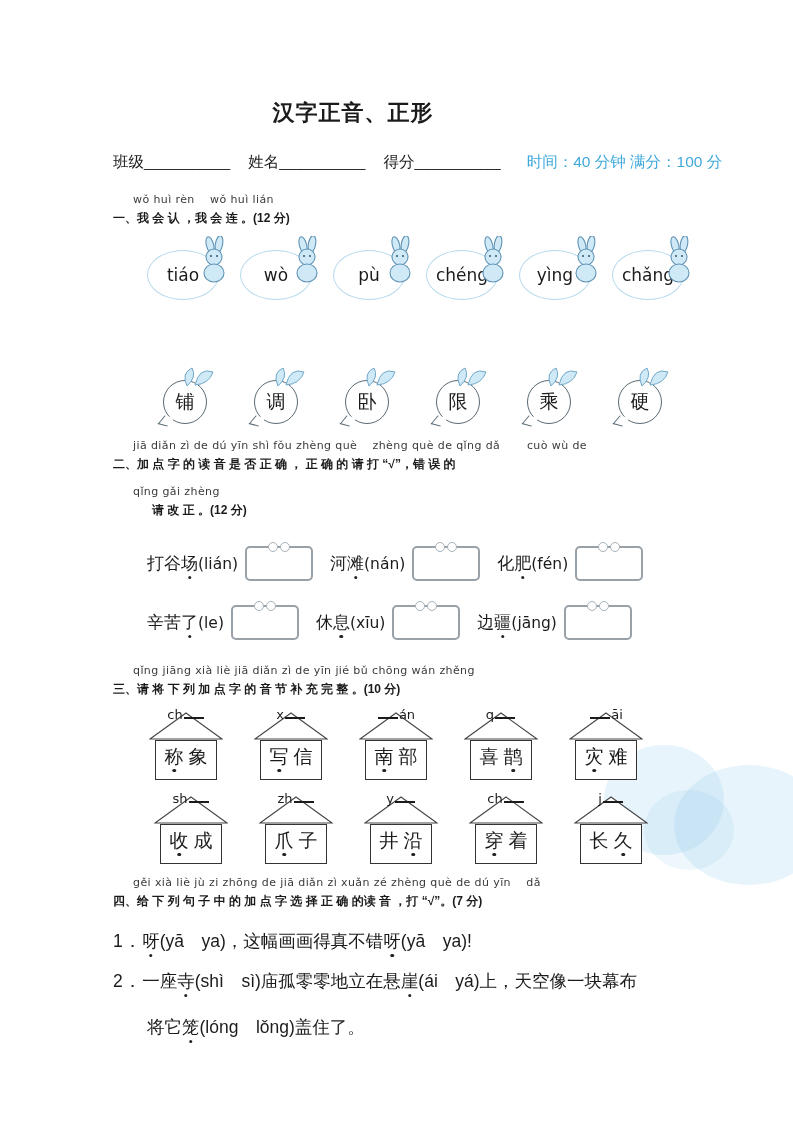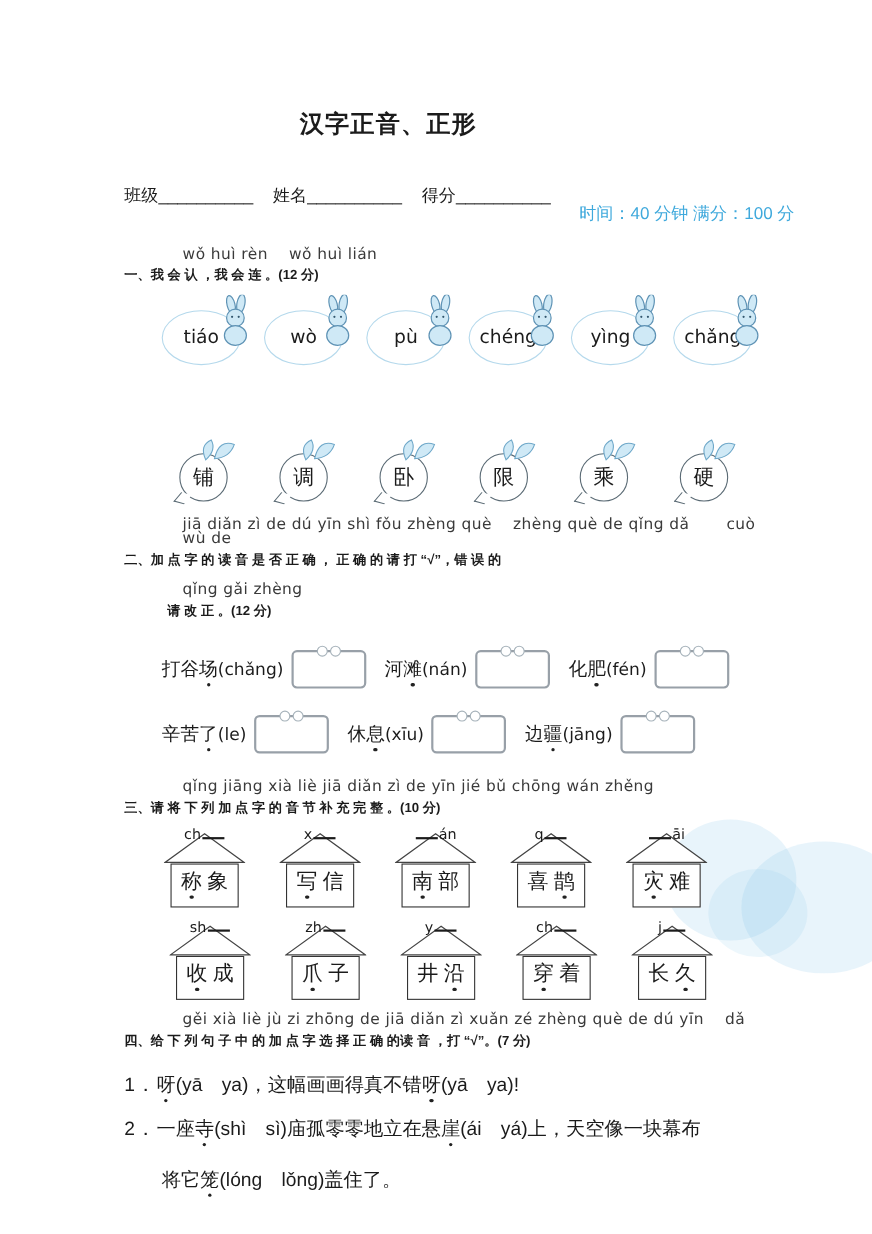--- a/index.html
+++ b/index.html
@@ -15,23 +15,23 @@
   .wm-c{position:absolute; border-radius:50%; background:rgba(130,195,232,0.18);}
   .wm1{width:120px; height:110px; left:30px; top:10px;}
   .wm2{width:150px; height:120px; left:100px; top:30px;}
   .wm3{width:90px; height:80px; left:70px; top:55px; background:rgba(130,195,232,0.14);}
 
   .title{width:480px; text-align:center; font-size:22px; font-weight:700; letter-spacing:1px; margin:0 0 24px 0;}
 
   .header-row{display:flex; align-items:center; font-size:15.5px; margin-bottom:20px; white-space:nowrap;}
   .hdr-field{margin-right:18px;}
   .blank{letter-spacing:0;}
-  .time-score{color:#3fa9dc; margin-left:8px;margin-top:32px;}
-
-  .pinyin-line{font-size:14px; color:#3a3a3a; letter-spacing:0.4px; margin-left:53px; line-height:13px;
+  .time-score{color:#3fa9dc; margin-left:8px;}
+
+  .pinyin-line{font-size:11px; color:#3a3a3a; letter-spacing:0.4px; margin-left:20px; line-height:13px;
                font-family:"DejaVu Sans","Liberation Sans",sans-serif;}
   .heading{font-size:12px; font-weight:700; line-height:23px; margin-top:1px;}
   .indent{margin-left:39px;}
 
   
   .bubble-row{display:flex; gap:21px; margin-left:34px; margin-top:20px;}
   .bubble{position:relative; width:70px; height:48px; border:1.5px solid #b5d9ec; border-radius:50%;
           display:flex; align-items:center; justify-content:center; font-size:17px;
           font-family:"DejaVu Sans","Liberation Sans",sans-serif;}
   .bubble .mascot{position:absolute; right:-13px; top:-15px; width:34px; height:47px;}
@@ -262,21 +262,21 @@
   </div>
 </div>
 
     <div class="s2-block">
       <div class="pinyin-line">jiā diǎn zì de dú yīn shì fǒu zhèng què　 zhèng què de qǐng dǎ　　 cuò wù de</div>
       <div class="heading">二、加 点 字 的 读 音 是 否 正 确 ， 正 确 的 请 打 “√”，错 误 的</div>
       <div class="pinyin-line" style="margin-top:9px">qǐng gǎi zhèng</div>
       <div class="heading indent">请 改 正 。(12 分)</div>
       <div class="ans-row" id="s2-row1">
   <div class="ans-item">
-    <span class="ans-label"><span class="pre">打谷</span><span class="dotchar dotted">场</span><span class="py">(chǎng)</span></span>
+    <span class="ans-label"><span class="pre">打谷</span><span class="dotchar dotted">场</span><span class="py">(lián)</span></span>
     <span class="ansbox">
       <span class="ring r1"></span>
       <span class="ring r2"></span>
     </span>
   </div>
 
   <div class="ans-item">
     <span class="ans-label"><span class="pre">河</span><span class="dotchar dotted">滩</span><span class="py">(nán)</span></span>
     <span class="ansbox">
       <span class="ring r1"></span>

